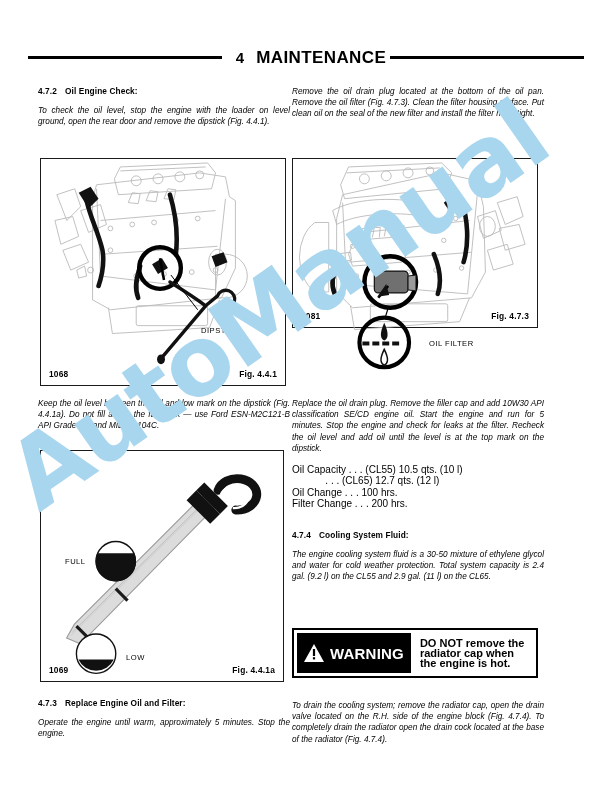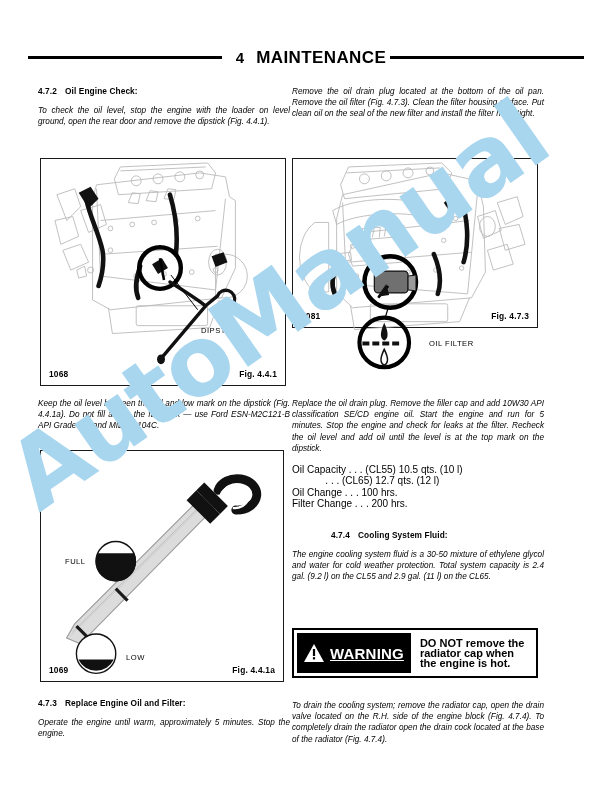--- a/index.html
+++ b/index.html
@@ -152,21 +152,20 @@
     padding: 3px;
     z-index: 4;
   }
   #warning-box .warn-banner {
     background: #000;
     color: #fff;
     display: flex;
     align-items: center;
     padding: 0 7px 0 6px;
     flex: 0 0 auto;
-    text-decoration: underline;
   }
   #warning-box .warn-tri {
     width: 22px; height: 20px;
     margin-right: 5px;
     flex: 0 0 auto;
   }
   #warning-box .warn-word {
     font-size: 15px;
     font-weight: 700;
     letter-spacing: 0.2px;
@@ -233,21 +232,21 @@
 <div class="col" style="left:292px; top:398px;">
   <p class="body">Replace the oil drain plug. Remove the filler cap and add 10W30 API classification SE/CD engine oil. Start the engine and run for 5 minutes. Stop the engine and check for leaks at the filter. Recheck the oil level and add oil until the level is at the top mark on the dipstick.</p>
 
   <div class="spec-list">
     <div class="spec-row">Oil Capacity . . . (CL55) 10.5 qts. (10 l)</div>
     <div class="spec-row">            . . . (CL65) 12.7 qts. (12 l)</div>
     <div class="spec-row">Oil Change . . . 100 hrs.</div>
     <div class="spec-row">Filter Change . . . 200 hrs.</div>
   </div>
 
-  <div class="sec-head" style="margin-top:14px;margin-left:39px;">
+  <div class="sec-head" style="margin-top:14px;">
     <span class="num">4.7.4</span><span>Cooling System Fluid:</span>
   </div>
   <p class="body">The engine cooling system fluid is a 30-50 mixture of ethylene glycol and water for cold weather protection. Total system capacity is 2.4 gal. (9.2 l) on the CL55 and 2.9 gal. (11 l) on the CL65.</p>
 </div>
 
 <div id="warning-box">
   <div class="warn-banner">
     <svg class="warn-tri" viewBox="0 0 22 20">
       <polygon points="11,1 21,19 1,19" fill="#ffffff"></polygon>
       <rect x="9.9" y="6" width="2.2" height="7" fill="#000000"></rect>

